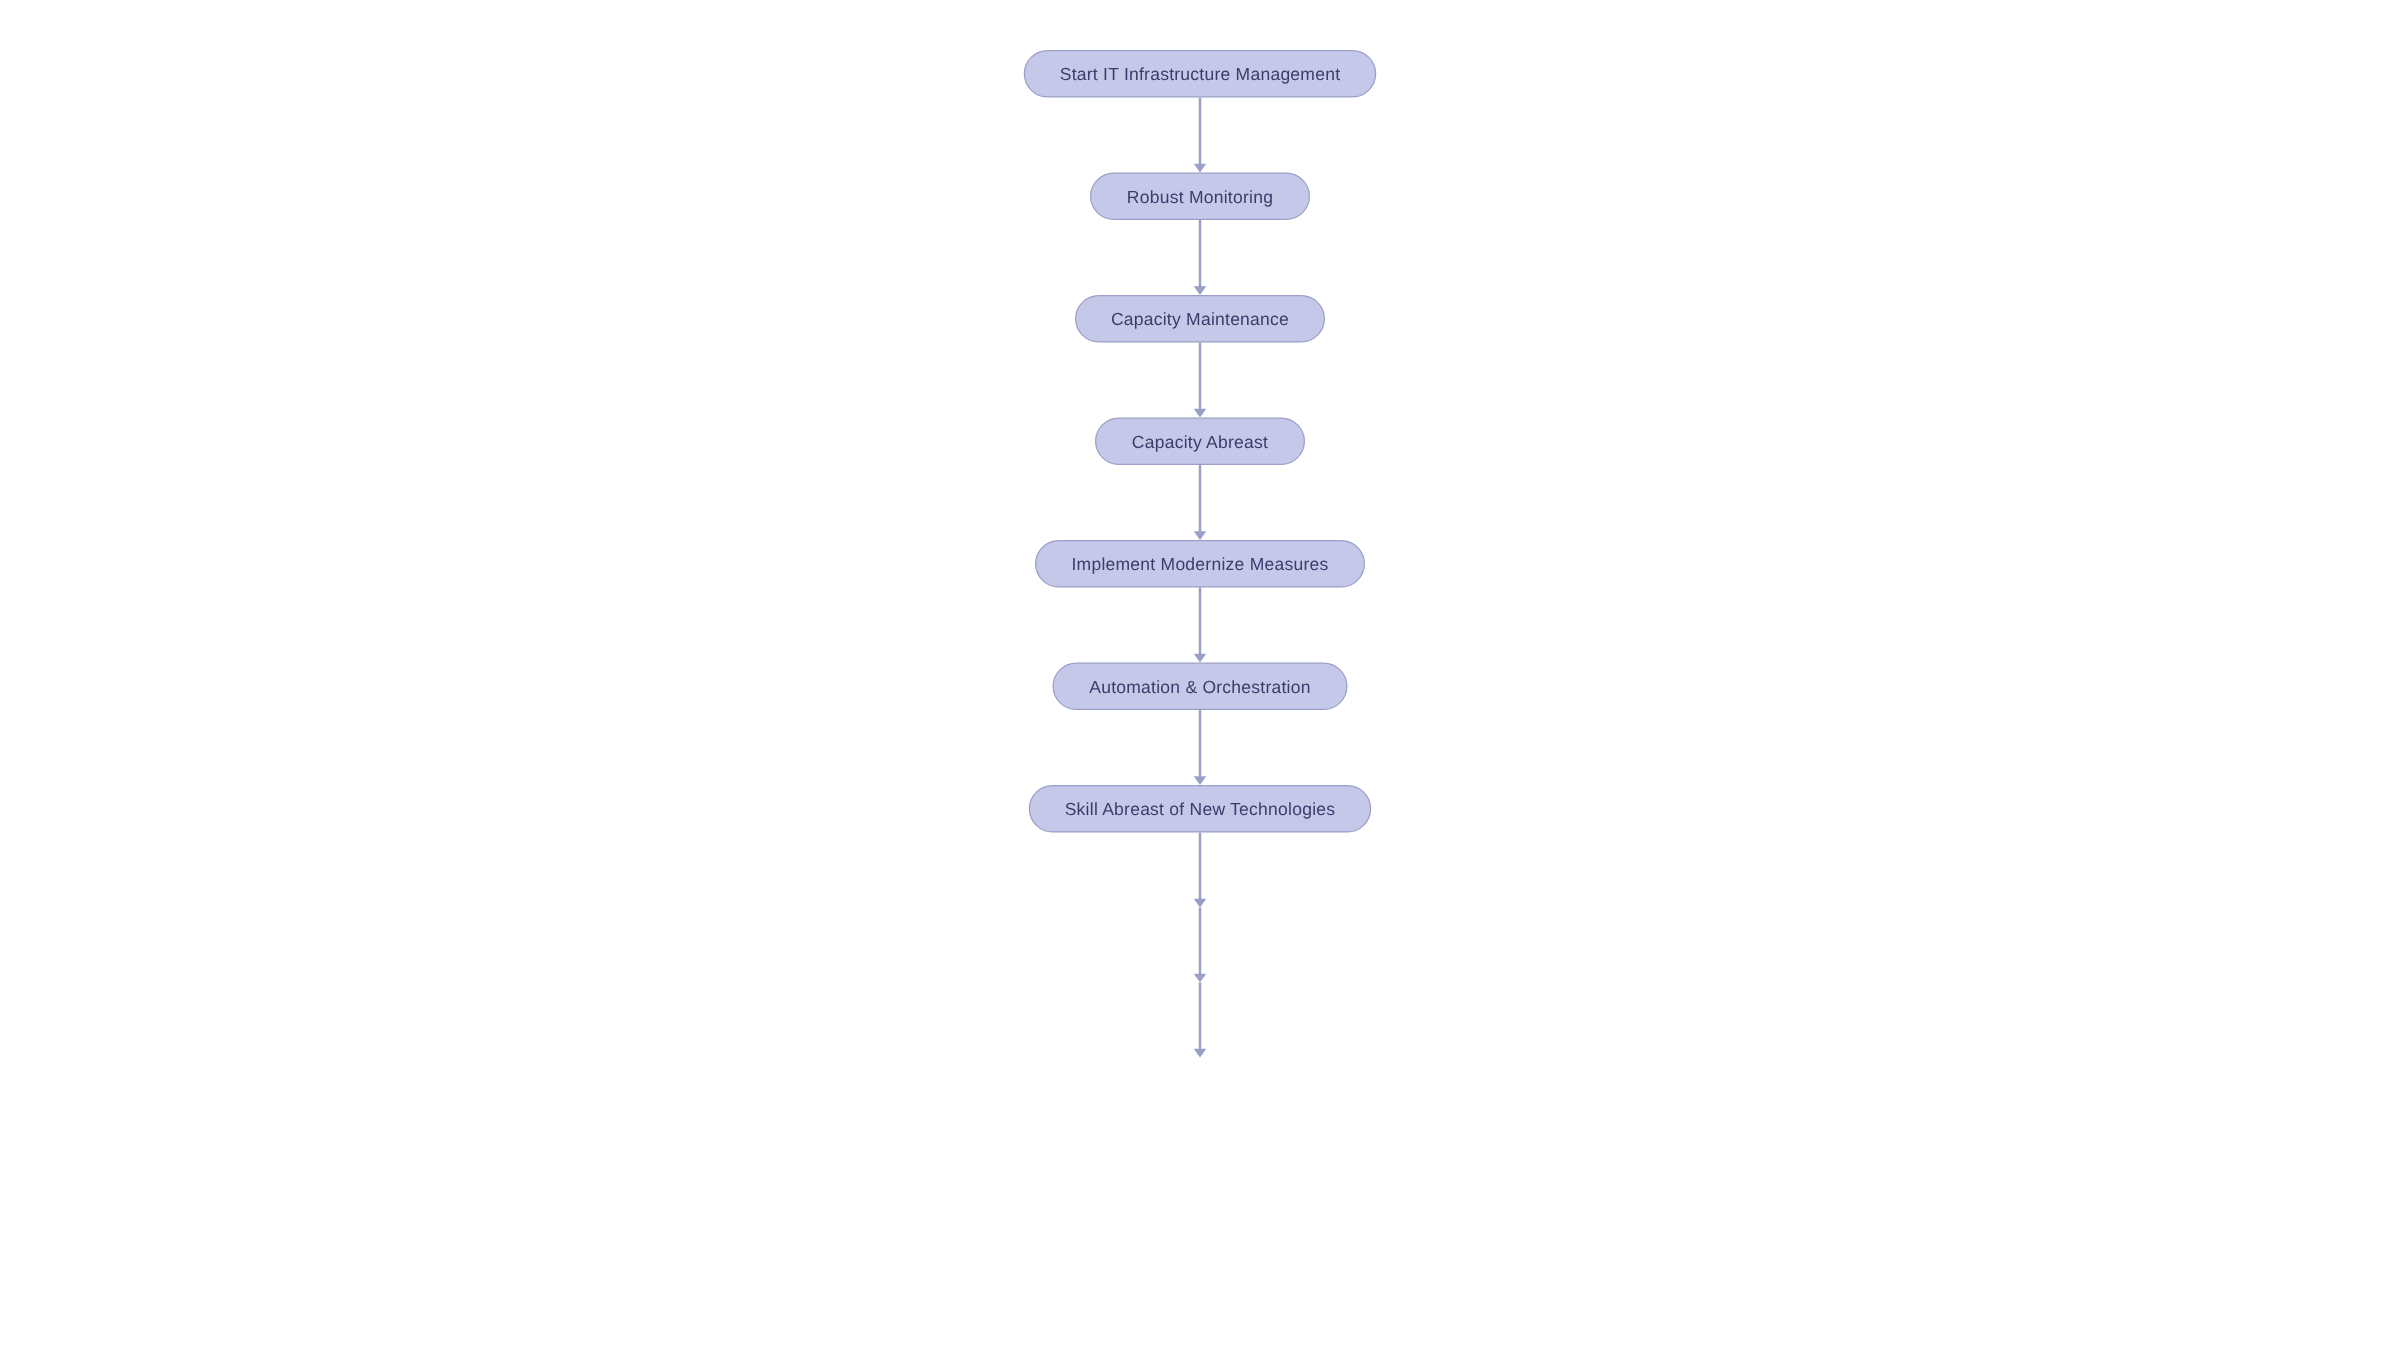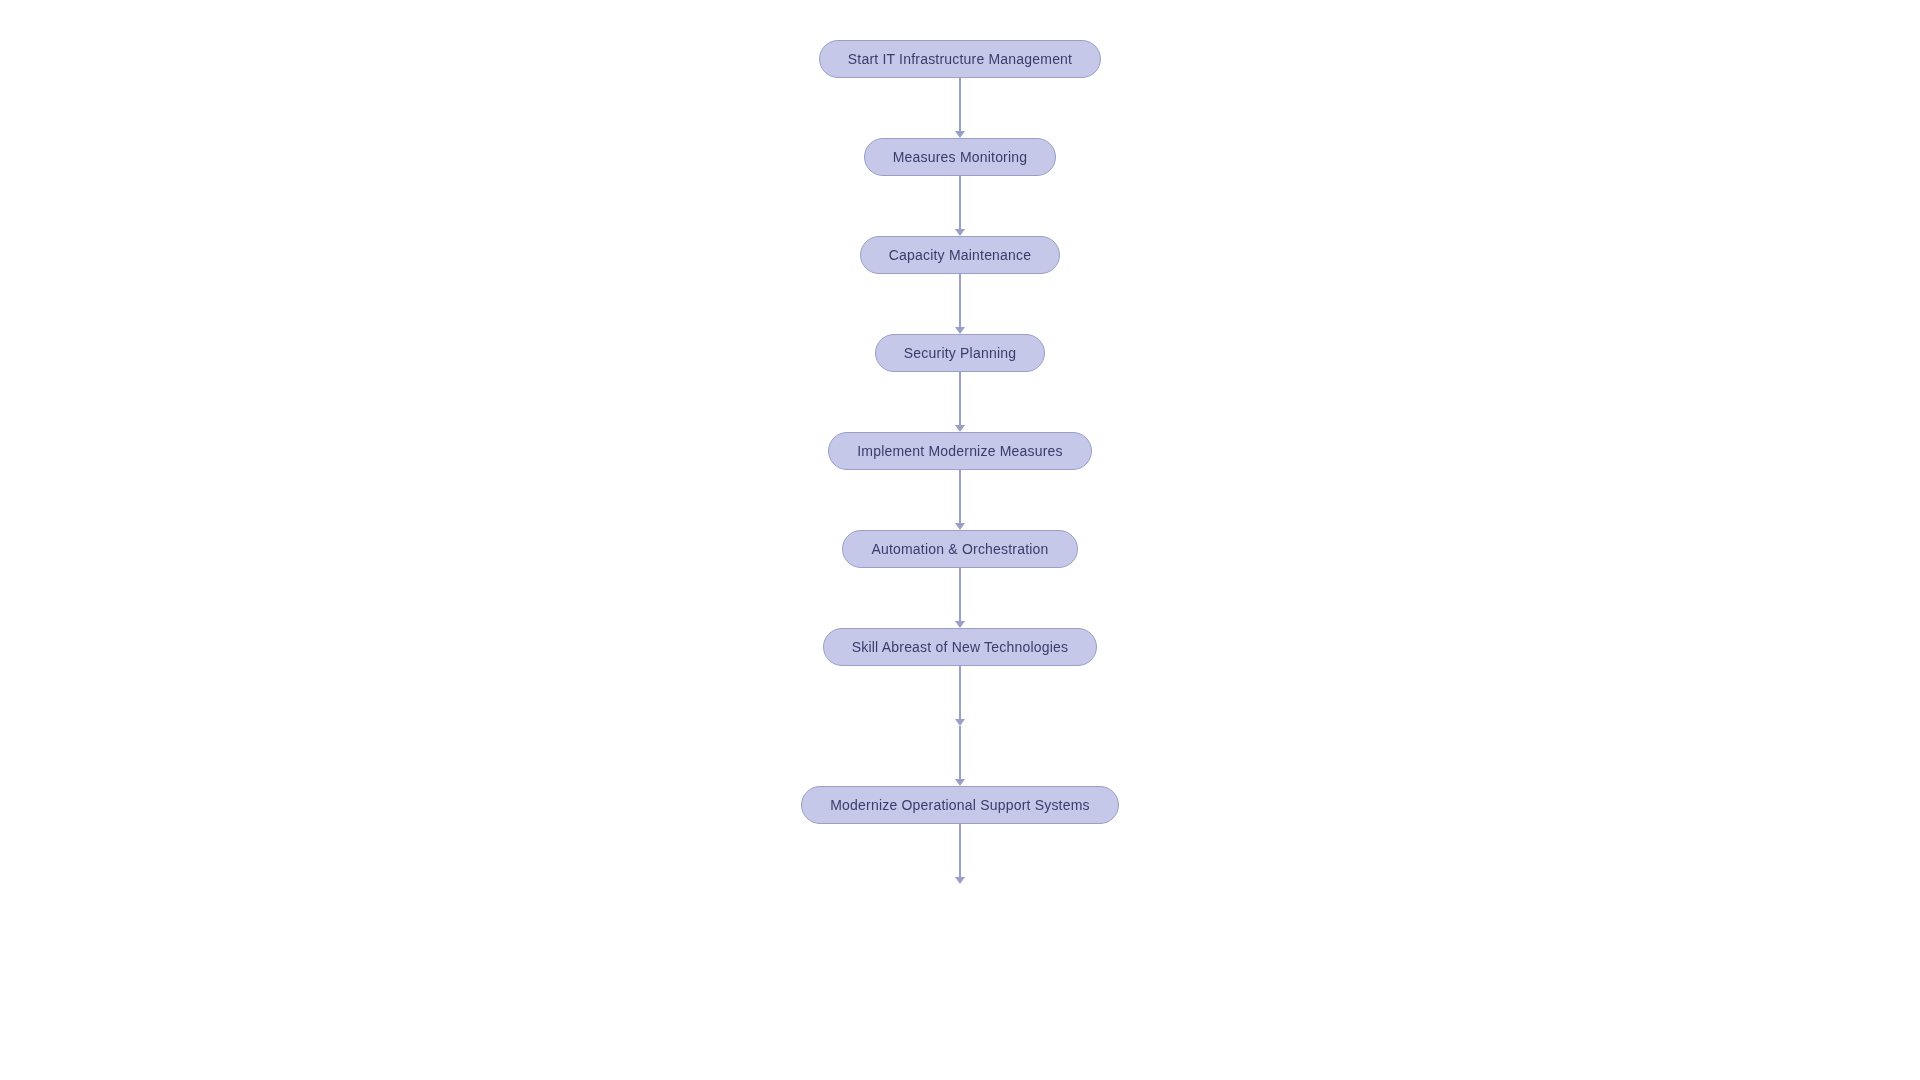--- a/index.html
+++ b/index.html
@@ -67,31 +67,31 @@
   </style>
 </head>
 <body>
 
 <div class="flowchart-container">
 <div class="flow-node">Start IT Infrastructure Management</div>
     <div class="flow-connector">
       <div class="connector-line"></div>
       <div class="connector-arrow"></div>
     </div>
-    <div class="flow-node">Measures Monitoring</div>
+    <div class="flow-node">Robust Monitoring</div>
     <div class="flow-connector">
       <div class="connector-line"></div>
       <div class="connector-arrow"></div>
     </div>
     <div class="flow-node">Capacity Maintenance</div>
     <div class="flow-connector">
       <div class="connector-line"></div>
       <div class="connector-arrow"></div>
     </div>
-    <div class="flow-node">Security Planning</div>
+    <div class="flow-node">Capacity Abreast</div>
     <div class="flow-connector">
       <div class="connector-line"></div>
       <div class="connector-arrow"></div>
     </div>
     <div class="flow-node">Implement Modernize Measures</div>
     <div class="flow-connector">
       <div class="connector-line"></div>
       <div class="connector-arrow"></div>
     </div>
     <div class="flow-node">Automation &amp; Orchestration</div>
@@ -101,18 +101,17 @@
     </div>
     <div class="flow-node">Skill Abreast of New Technologies</div>
     <div class="flow-connector">
       <div class="connector-line"></div>
       <div class="connector-arrow"></div>
     </div>
     <div class="flow-connector">
       <div class="connector-line"></div>
       <div class="connector-arrow"></div>
     </div>
-    <div class="flow-node">Modernize Operational Support Systems</div>
     <div class="flow-connector">
       <div class="connector-line"></div>
       <div class="connector-arrow"></div>
     </div>
   </div>
 
 </body></html>

